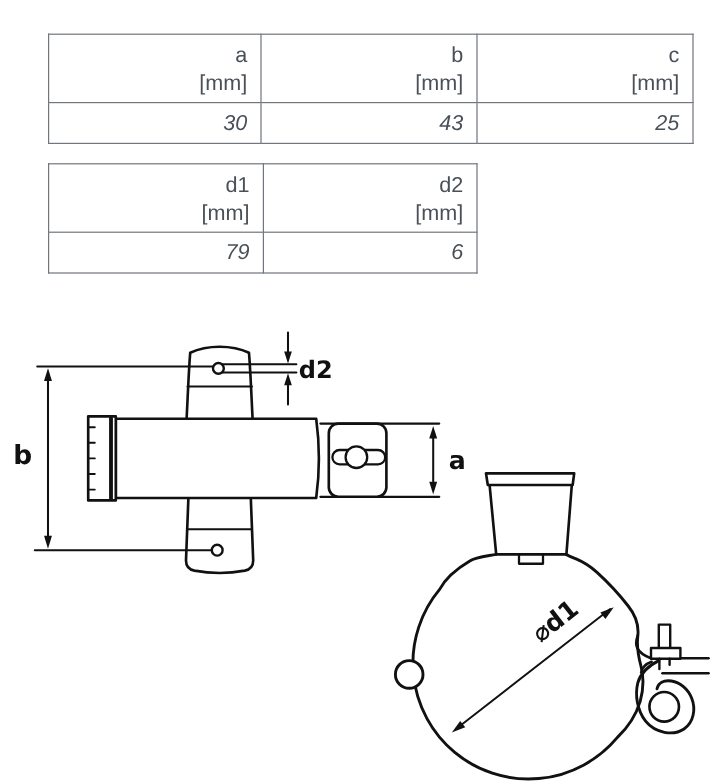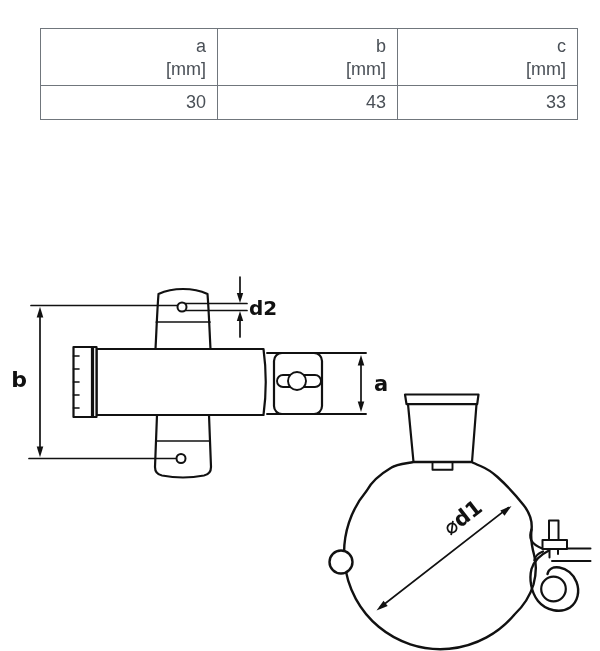--- a/index.html
+++ b/index.html
@@ -2,21 +2,21 @@
 <html><head>
 <meta charset="utf-8">
 <style>
   html,body{margin:0;padding:0;background:#fff;}
   .page{position:relative;width:600px;height:651px;background:#ffffff;
         font-family:"Liberation Sans",sans-serif;overflow:hidden;}
   table.dim{position:absolute;border-collapse:collapse;table-layout:fixed;}
   table.dim td{border:1.5px solid #70767c;color:#4a5057;text-align:right;
         padding:0 11px 0 0;font-size:18px;background:#fff;}
   table.dim tr.hdr td{height:54px;line-height:23px;vertical-align:middle;padding-top:2px;}
-  table.dim tr.val td{height:33px;vertical-align:middle;}
+  table.dim tr.val td{height:33px;vertical-align:middle;font-style:italic;}
   .hdr .lbl,.hdr .unit{display:block;}
   svg text{font-family:"DejaVu Sans","Liberation Sans",sans-serif;font-weight:600;fill:#111;}
 </style>
 </head>
 <body>
 
 <div class="page">
 
   <table class="dim" style="left:40px;top:28px;">
     <tbody>
@@ -30,25 +30,43 @@
         <span class="unit">[mm]</span>
       </td>
       <td style="width:168px">
         <span class="lbl">c</span>
         <span class="unit">[mm]</span>
       </td>
     </tr>
     <tr class="val">
       <td>30</td>
       <td>43</td>
-      <td>33</td>
+      <td>25</td>
     </tr>
   </tbody>
     </table>
 
+  <table class="dim" style="left:40px;top:136px;">
+    <tbody>
+        <tr class="hdr">
+      <td style="width:167px">
+        <span class="lbl">d1</span>
+        <span class="unit">[mm]</span>
+      </td>
+      <td style="width:166px">
+        <span class="lbl">d2</span>
+        <span class="unit">[mm]</span>
+      </td>
+    </tr>
+    <tr class="val">
+      <td>79</td>
+      <td>6</td>
+    </tr>
+  </tbody>
+    </table>
 
   <svg style="position:absolute;left:0;top:250px;" width="600" height="401" viewBox="0 250 600 401" fill="none" stroke="#111" stroke-width="2.2" stroke-linecap="round" stroke-linejoin="round">
 
     <g>
 
       <path d="M155.5,349 C156.5,330 157.2,310 158.5,294 C166,290.5 174,289 183,289 C192,289 200,290.5 207.5,294 C208.8,310 209.5,330 210.5,349" fill="#fff"></path>
       <path stroke-width="1.7" d="M156.3,322 H210"></path>
 
       <path d="M157,415 L155,467 Q155,474 162,475.5 Q183,479.5 204,475.5 Q211,474 211,467 L209,415" fill="#fff"></path>
       <path stroke-width="1.7" d="M155.8,441 H210"></path>

